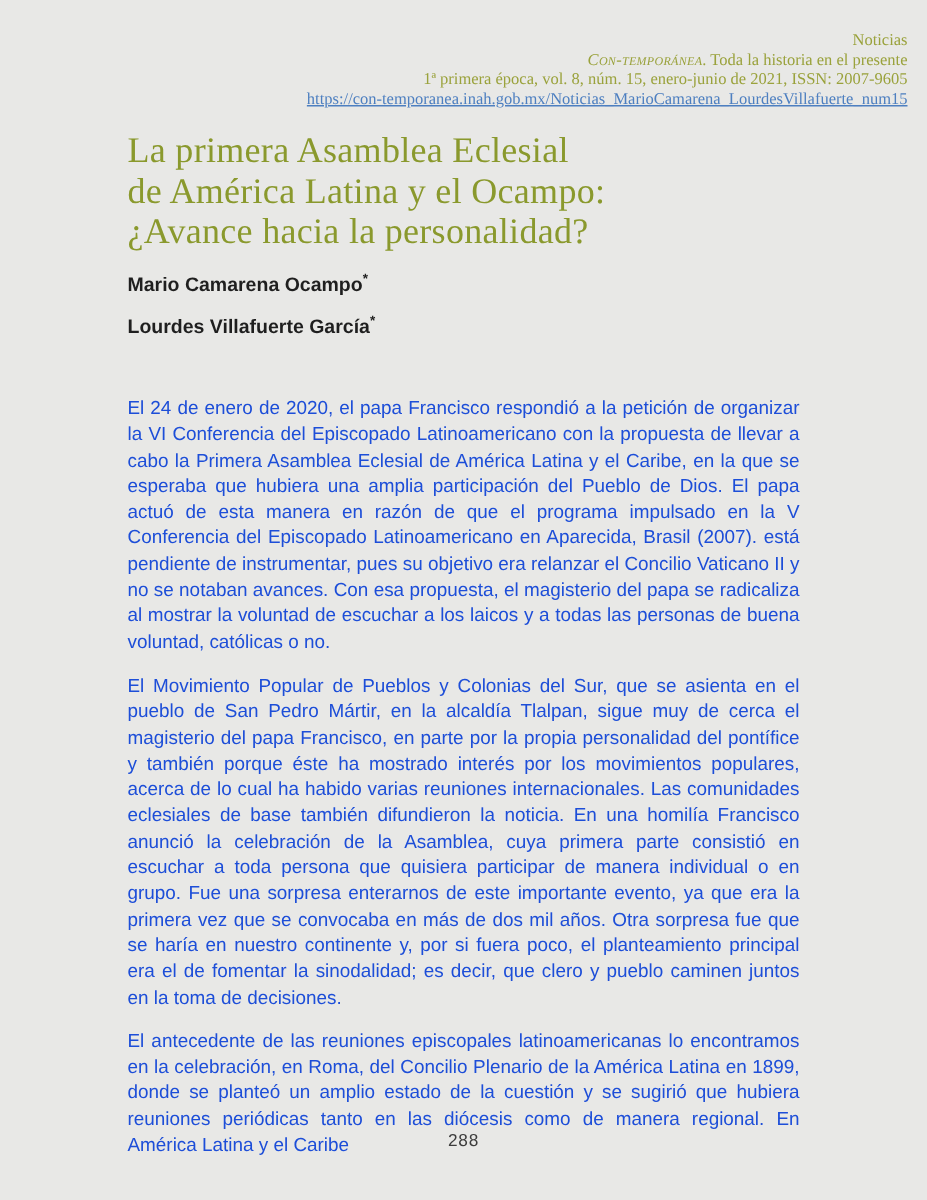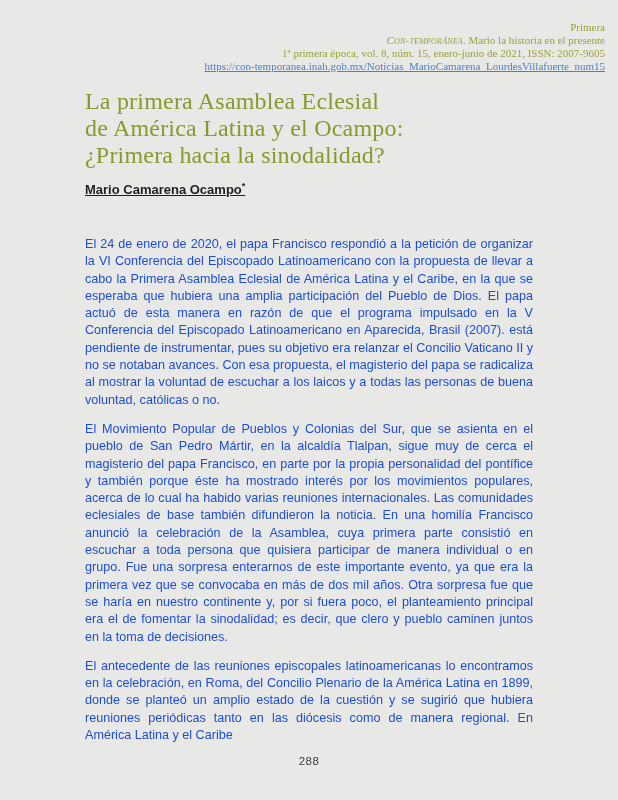--- a/index.html
+++ b/index.html
@@ -54,21 +54,20 @@
   }
   .authors {
     margin-top: 13px;
   }
   .author {
     font-size: 13px;
     font-weight: bold;
     color: #1f1f1f;
     line-height: 15px;
     margin-top: 13px;
-    text-decoration: underline;
   }
   .author sup {
     font-size: 9px;
     line-height: 0;
   }
   .body-text {
     margin-top: 39px;
     font-size: 12.6px;
     line-height: 17.3px;
     color: #1d4ed8;
@@ -89,41 +88,44 @@
     letter-spacing: 0.5px;
   }
 </style>
 </head>
 <body>
 
 <div class="page">
 
   <div class="masthead">
     <div>
-      <span>Primera</span>
+      <span>Noticias</span>
     </div>
     <div>
-      <span class="journal-name">Con-temporánea</span><span>. Mario la historia en el presente</span>
+      <span class="journal-name">Con-temporánea</span><span>. Toda la historia en el presente</span>
     </div>
     <div>1ª primera época, vol. 8, núm. 15, enero-junio de 2021, ISSN: 2007-9605</div>
     <div>
       <a class="doc-link">https://con-temporanea.inah.gob.mx/Noticias_MarioCamarena_LourdesVillafuerte_num15</a>
     </div>
   </div>
 
   <div class="content">
     <div class="article-title">
       <div>La primera Asamblea Eclesial</div>
       <div>de América Latina y el Ocampo:</div>
-      <div>¿Primera hacia la sinodalidad?</div>
+      <div>¿Avance hacia la personalidad?</div>
     </div>
 
     <div class="authors">
       <div class="author">
         <span>Mario Camarena Ocampo</span><sup>*</sup>
+      </div>
+      <div class="author">
+        <span>Lourdes Villafuerte García</span><sup>*</sup>
       </div>
     </div>
 
     <div class="body-text">
       <p>El 24 de enero de 2020, el papa Francisco respondió a la petición de organizar la VI Conferencia del Episcopado Latinoamericano con la propuesta de llevar a cabo la Primera Asamblea Eclesial de América Latina y el Caribe, en la que se esperaba que hubiera una amplia participación del Pueblo de Dios. El papa actuó de esta manera en razón de que el programa impulsado en la V Conferencia del Episcopado Latinoamericano en Aparecida, Brasil (2007). está pendiente de instrumentar, pues su objetivo era relanzar el Concilio Vaticano II y no se notaban avances. Con esa propuesta, el magisterio del papa se radicaliza al mostrar la voluntad de escuchar a los laicos y a todas las personas de buena voluntad, católicas o no.</p>
       <p>El Movimiento Popular de Pueblos y Colonias del Sur, que se asienta en el pueblo de San Pedro Mártir, en la alcaldía Tlalpan, sigue muy de cerca el magisterio del papa Francisco, en parte por la propia personalidad del pontífice y también porque éste ha mostrado interés por los movimientos populares, acerca de lo cual ha habido varias reuniones internacionales. Las comunidades eclesiales de base también difundieron la noticia. En una homilía Francisco anunció la celebración de la Asamblea, cuya primera parte consistió en escuchar a toda persona que quisiera participar de manera individual o en grupo. Fue una sorpresa enterarnos de este importante evento, ya que era la primera vez que se convocaba en más de dos mil años. Otra sorpresa fue que se haría en nuestro continente y, por si fuera poco, el planteamiento principal era el de fomentar la sinodalidad; es decir, que clero y pueblo caminen juntos en la toma de decisiones.</p>
       <p>El antecedente de las reuniones episcopales latinoamericanas lo encontramos en la celebración, en Roma, del Concilio Plenario de la América Latina en 1899, donde se planteó un amplio estado de la cuestión y se sugirió que hubiera reuniones periódicas tanto en las diócesis como de manera regional. En América Latina y el Caribe</p>
     </div>
   </div>
 

